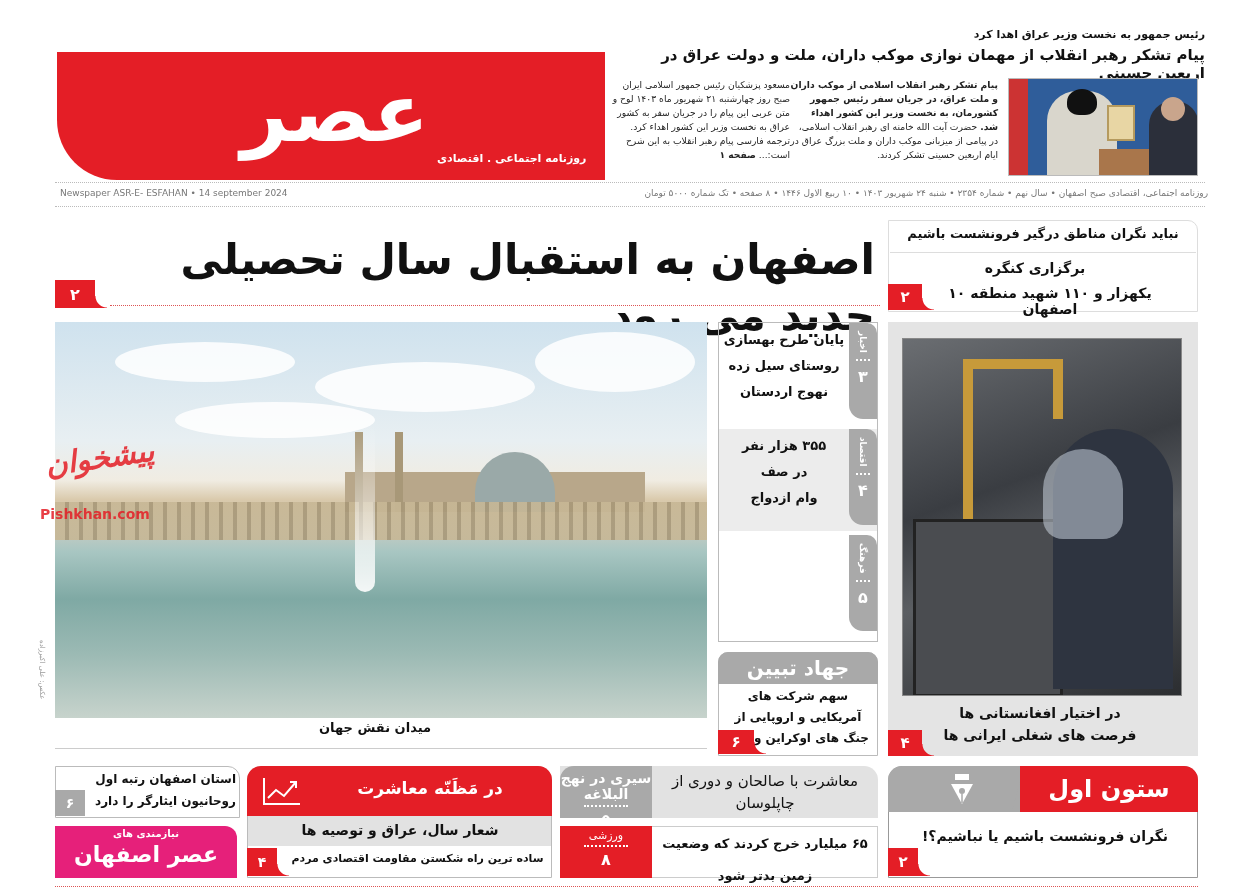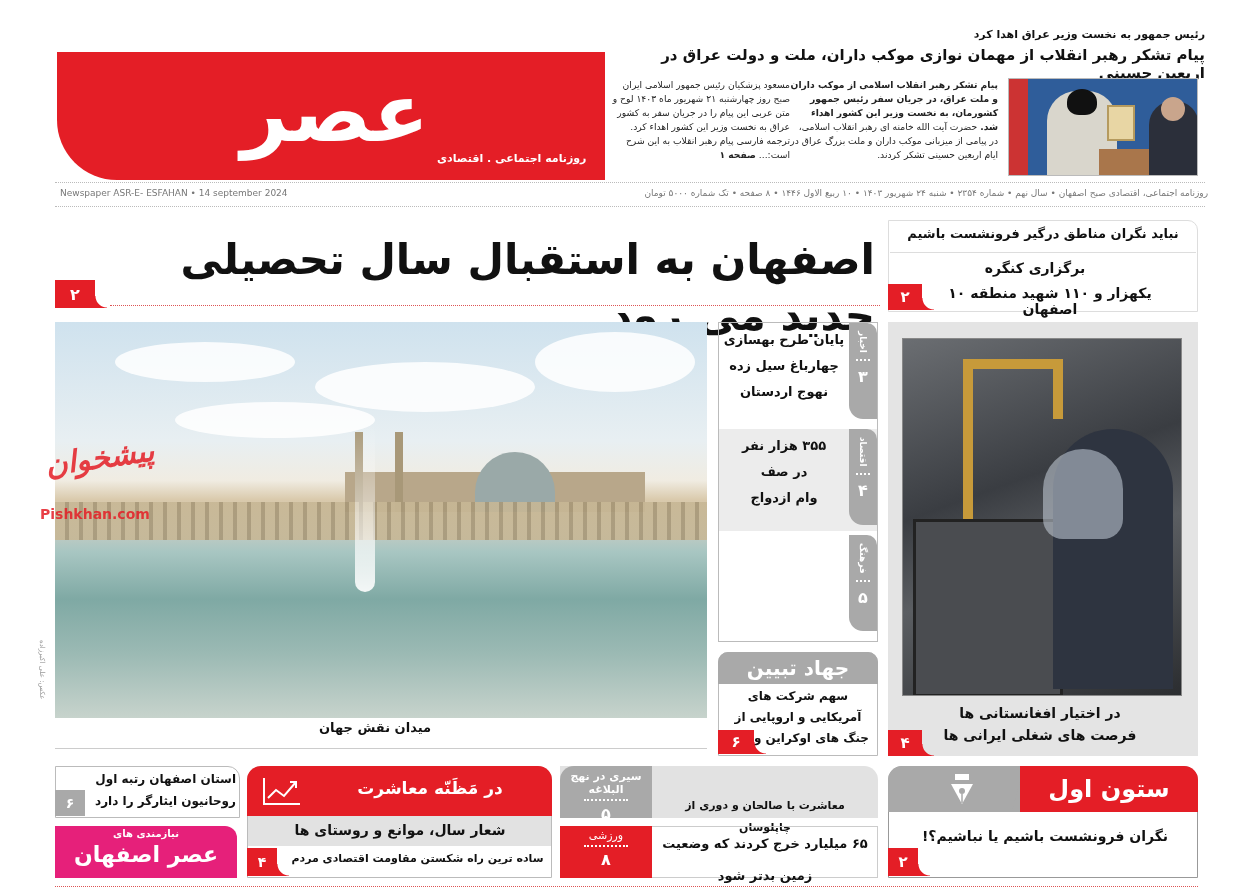--- a/index.html
+++ b/index.html
@@ -95,24 +95,24 @@
   .sotun { left: 888px; top: 766px; width: 310px; height: 112px; border: 1px solid #999; border-radius: 14px 14px 0 0; }
   .sotun-red { left: 1020px; top: 766px; width: 178px; height: 46px; background: #e41e26; color: #fff; font-size: 24px; font-weight: bold; text-align: center; line-height: 46px; border-radius: 0 14px 0 0; }
   .sotun-gray { left: 888px; top: 766px; width: 140px; height: 46px; background: #a9a9a9; border-radius: 14px 0 0 0; }
   .sotun-gray::after { content: ""; position: absolute; right: -10px; top: 0; width: 20px; height: 46px; background: #a9a9a9; transform: skewX(-15deg); }
   .pen { left: 945px; top: 772px; width: 34px; height: 34px; }
   .sotun-text { left: 900px; top: 828px; width: 290px; font-size: 14px; font-weight: bold; text-align: center; }
   .sotun-pg { left: 888px; top: 848px; width: 30px; height: 28px; font-size: 15px; }
 
   .nahj { left: 560px; top: 766px; width: 318px; height: 52px; background: #e2e2e2; border-radius: 0 14px 0 0; }
   .nahj-tab { left: 560px; top: 766px; width: 92px; height: 52px; background: #a9a9a9; color: #fff; text-align: center; border-radius: 14px 0 0 0; }
-  .nahj-tab .lbl { font-size: 11px; font-weight: bold; margin-top: 4px; display: block; }
+  .nahj-tab .lbl { font-size: 14px; font-weight: bold; margin-top: 4px; display: block; }
   .nahj-tab .dt { width: 44px; margin: 3px auto; border-top: 2px dotted #fff; }
   .nahj-tab .num { font-size: 16px; font-weight: bold; }
-  .nahj-text { left: 660px; top: 770px; width: 210px; font-size: 11px; font-weight: bold; line-height: 22px; text-align: center; margin-top: 25px; }
+  .nahj-text { left: 660px; top: 770px; width: 210px; font-size: 15px; font-weight: normal; line-height: 22px; text-align: center; }
 
   .sport { left: 560px; top: 826px; width: 318px; height: 52px; border: 1px solid #ccc; }
   .sport-tab { left: 560px; top: 826px; width: 92px; height: 52px; background: #e41e26; color: #fff; text-align: center; }
   .sport-tab .lbl { font-size: 11px; font-weight: normal; margin-top: 3px; display: block; }
   .sport-tab .dt { width: 44px; margin: 3px auto; border-top: 2px dotted #fff; }
   .sport-tab .num { font-size: 16px; font-weight: bold; }
   .sport-text { left: 660px; top: 828px; width: 210px; font-size: 13px; font-weight: bold; line-height: 32px; text-align: center; }
 
   .motaleb { left: 247px; top: 766px; width: 305px; height: 112px; border: 1px solid #bbb; border-radius: 14px 14px 0 0; }
   .motaleb-head { left: 247px; top: 766px; width: 305px; height: 50px; background: #e41e26; color: #fff; border-radius: 14px 14px 0 0; }
@@ -195,21 +195,21 @@
 <div class="abs credit">عکس: علی اکبرزاده</div>
 <div class="abs photo-caption rtl">میدان نقش جهان</div>
 <div class="abs caption-rule"></div>
 
 <div class="abs wm-fa">پیشخوان</div>
 <div class="abs wm-en">Pishkhan.com</div>
 
 <div class="abs midcol">
   <div class="sec" style="top:4px;">
     <div>پایان طرح بهسازی</div>
-    <div>چهارباغ سیل زده</div>
+    <div>روستای سیل زده</div>
     <div>نهوج اردستان</div>
   </div>
   <div class="sec-tab" style="top:0;height:96px;">
     <span class="lbl">اخبار</span>
     <span class="dt"></span>
     <span class="num">۳</span>
   </div>
 
   <div style="position:absolute;left:0;top:106px;width:158px;height:102px;background:#ececec;"></div>
   <div class="sec" style="top:110px;">
@@ -280,21 +280,21 @@
 
 <div class="abs motaleb"></div>
 <div class="abs motaleb-head"></div>
 <div class="abs motaleb-title rtl">در مَظَنّه معاشرت</div>
 <svg class="abs chart-icon" viewBox="0 0 40 30">
   <polyline points="2,2 2,28 38,28" fill="none" stroke="#fff" stroke-width="2"></polyline>
   <polyline points="6,22 14,14 22,20 34,6" fill="none" stroke="#fff" stroke-width="2"></polyline>
   <polyline points="28,6 34,6 34,12" fill="none" stroke="#fff" stroke-width="2"></polyline>
 </svg>
 <div class="abs motaleb-band"></div>
-<div class="abs motaleb-l1 rtl">شعار سال، موانع و روستای ها</div>
+<div class="abs motaleb-l1 rtl">شعار سال، عراق و توصیه ها</div>
 <div class="abs motaleb-l2 rtl">ساده ترین راه شکستن مقاومت اقتصادی مردم</div>
 <div class="abs pg-badge motaleb-pg">۴</div>
 
 <div class="abs ostan"></div>
 <div class="abs ostan-text rtl">
   <div>استان اصفهان رتبه اول</div>
   <div>روحانیون ایثارگر را دارد</div>
 </div>
 <div class="abs ostan-pg">۶</div>
 

